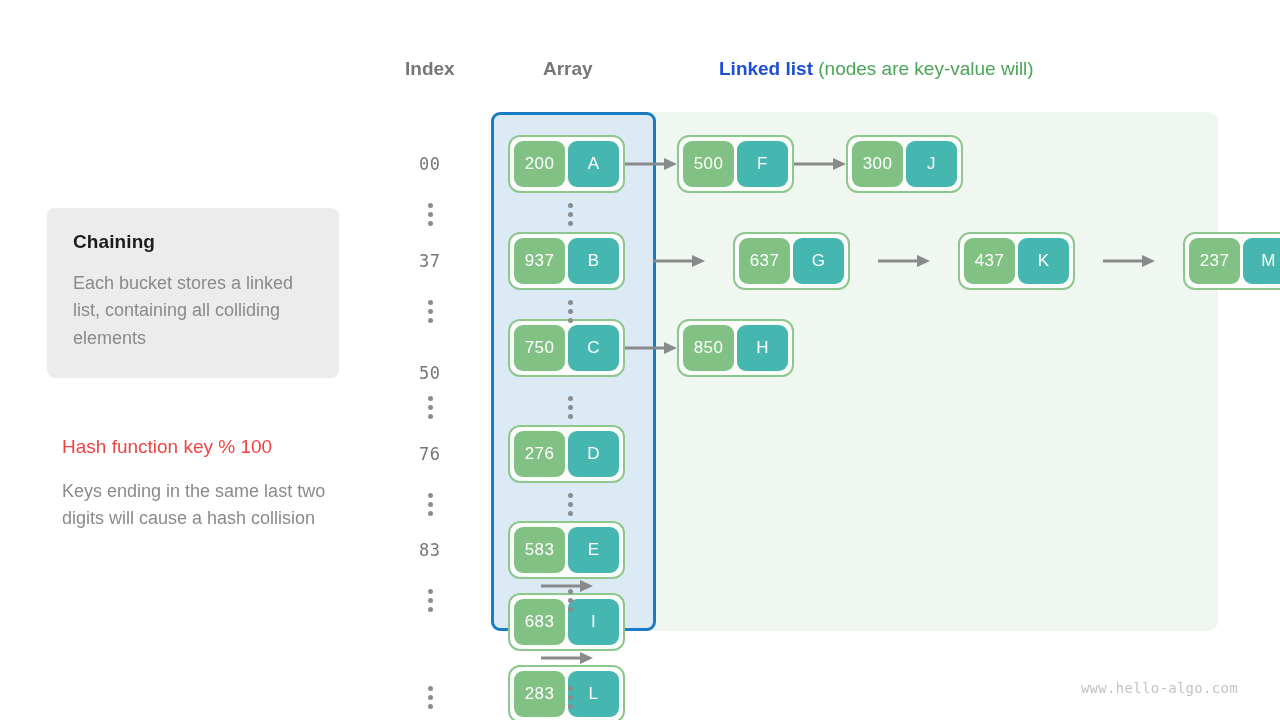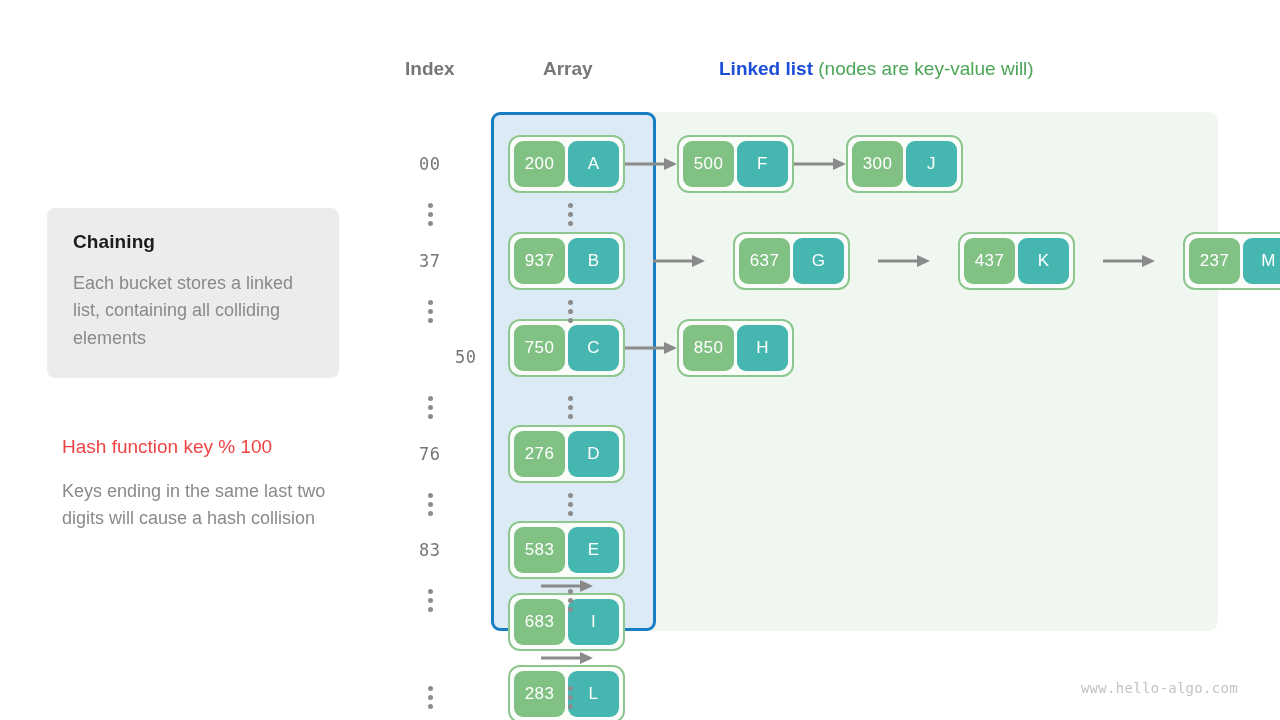--- a/index.html
+++ b/index.html
@@ -273,21 +273,21 @@
         <svg width="52" height="14" viewBox="0 0 52 14">
           <line x1="0" y1="7" x2="41" y2="7" stroke="#8a8a8a" stroke-width="3"></line>
           <polygon points="39,1 52,7 39,13" fill="#8a8a8a"></polygon>
         </svg>
       </div>
       <div class="node">
         <div class="node-key">237</div>
         <div class="node-val">M</div>
       </div>
     </div>
-    <div class="row-index" style="top: 328px; margin-left: 36px;">50</div>
+    <div class="row-index" style="top: 344px;">50</div>
     <div class="chain" style="top: 319px;">
       <div class="node">
         <div class="node-key">750</div>
         <div class="node-val">C</div>
       </div>
       <div class="arrow">
         <svg width="52" height="14" viewBox="0 0 52 14">
           <line x1="0" y1="7" x2="41" y2="7" stroke="#8a8a8a" stroke-width="3"></line>
           <polygon points="39,1 52,7 39,13" fill="#8a8a8a"></polygon>
         </svg>

